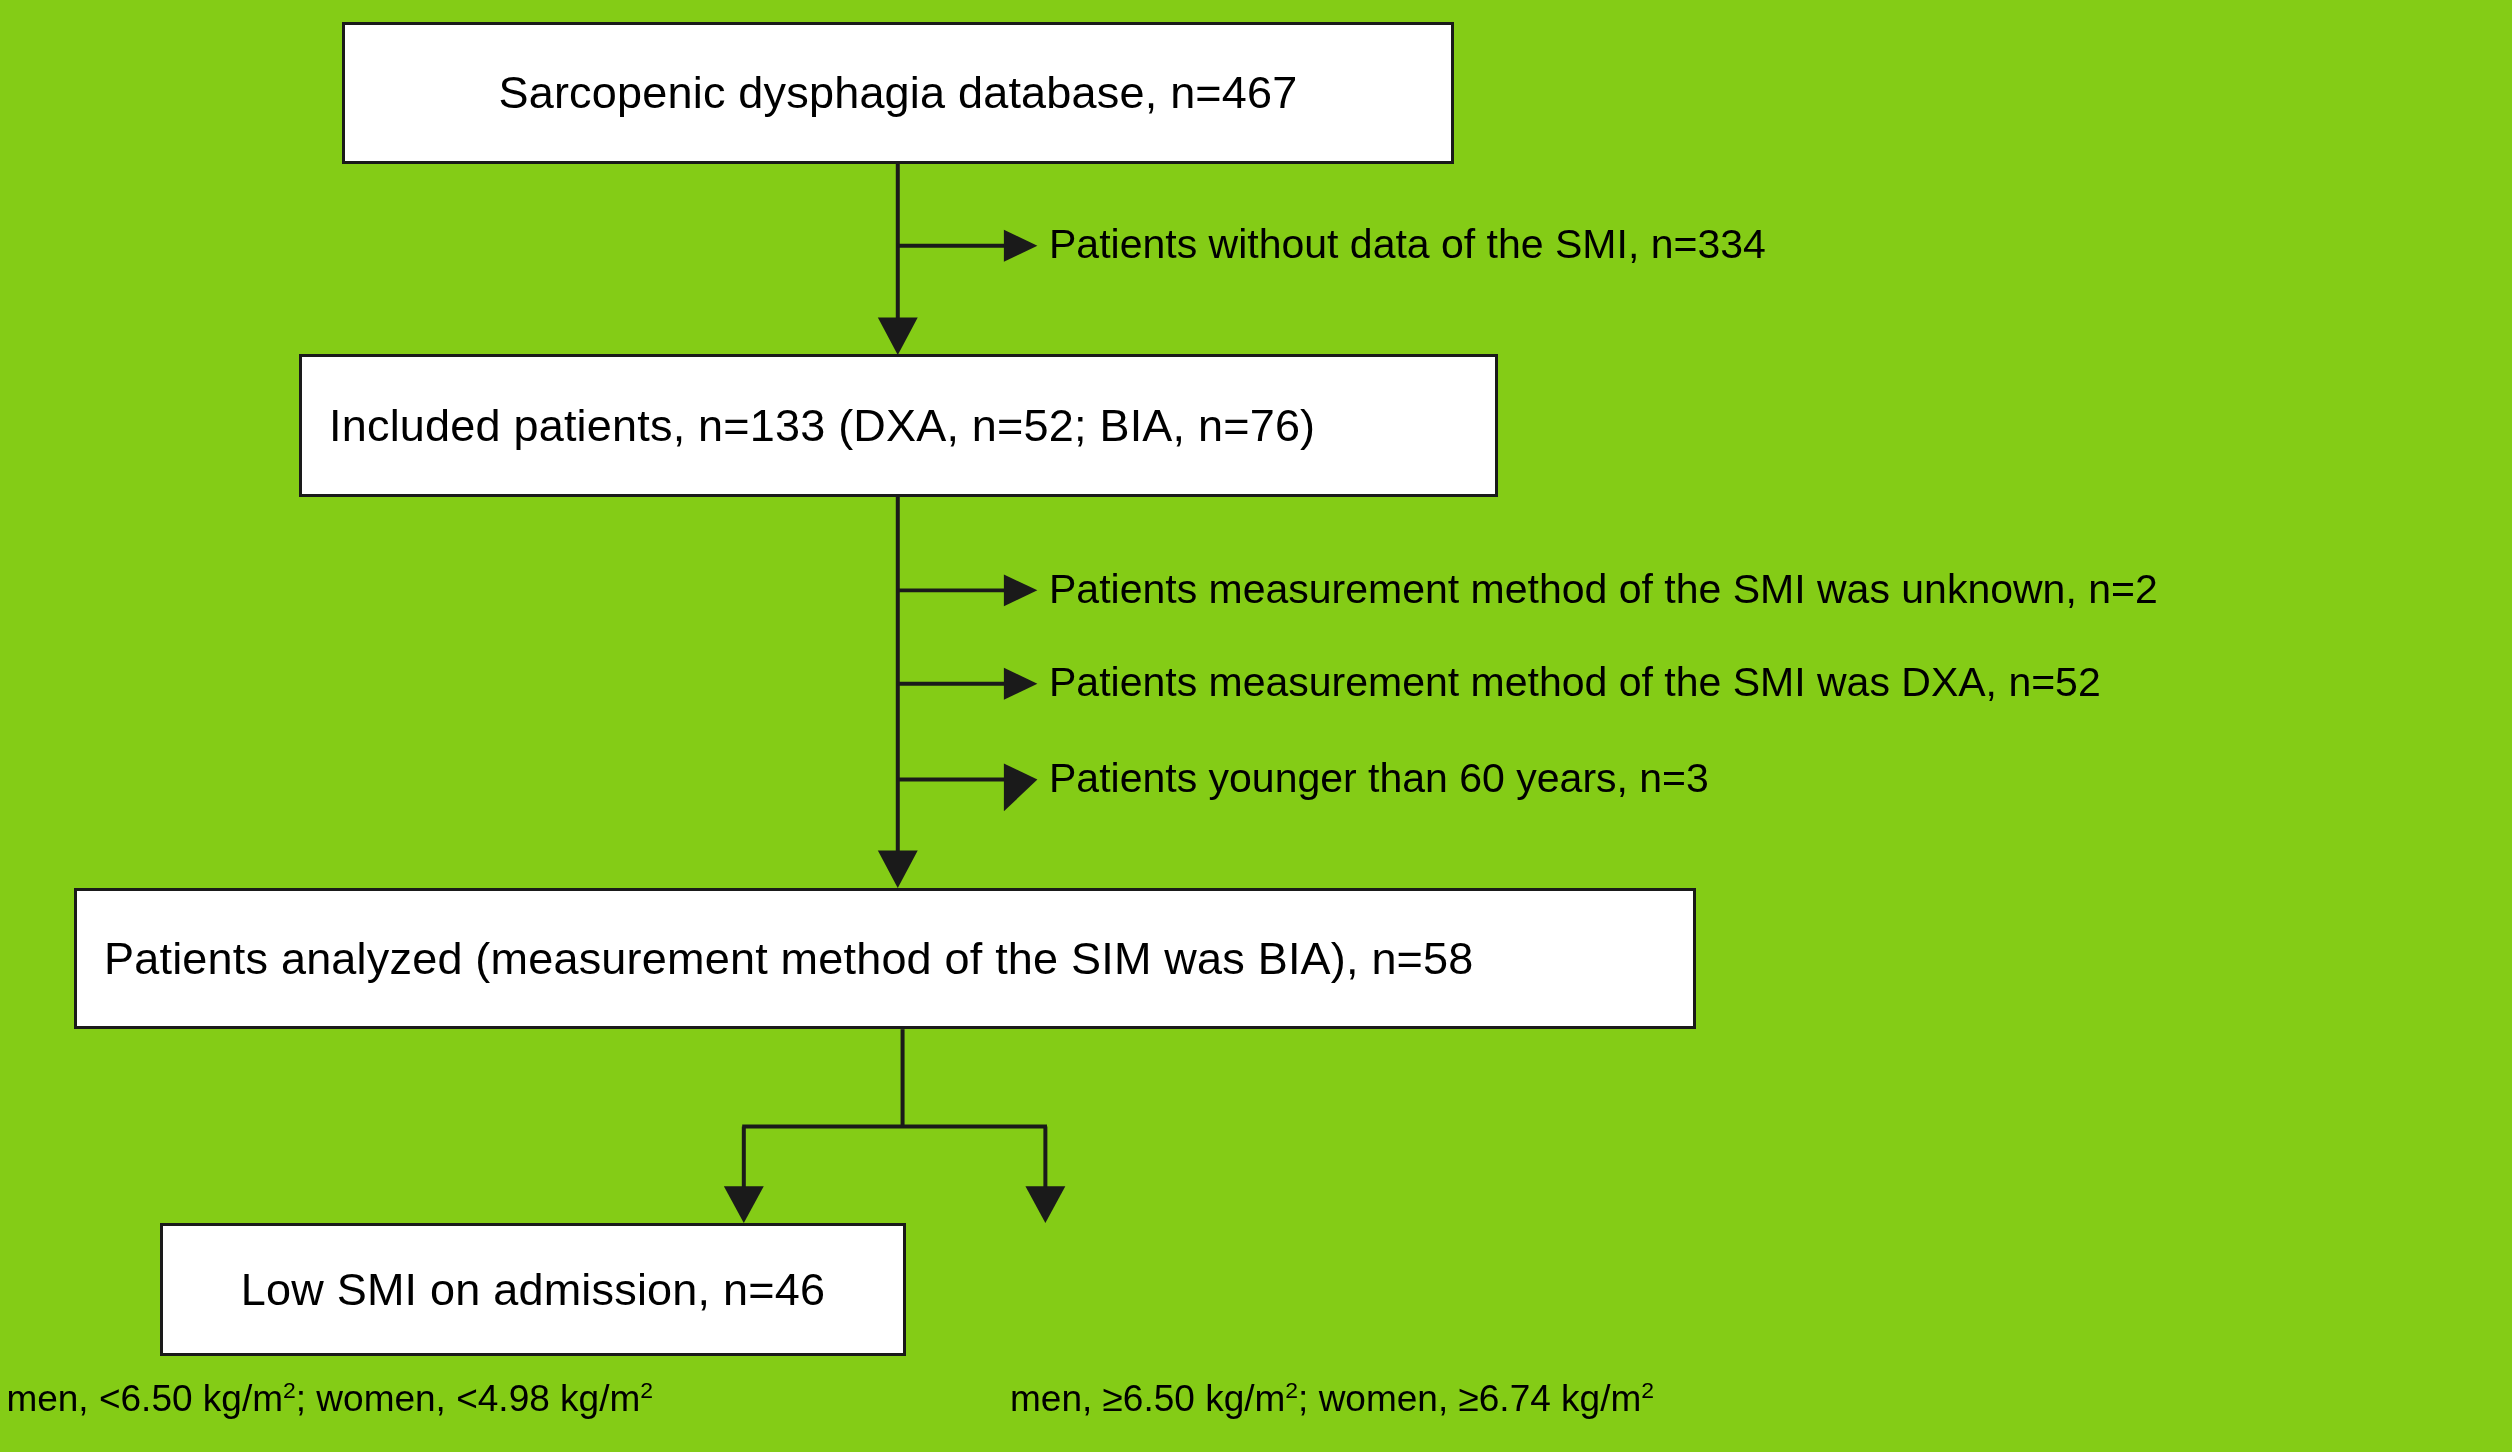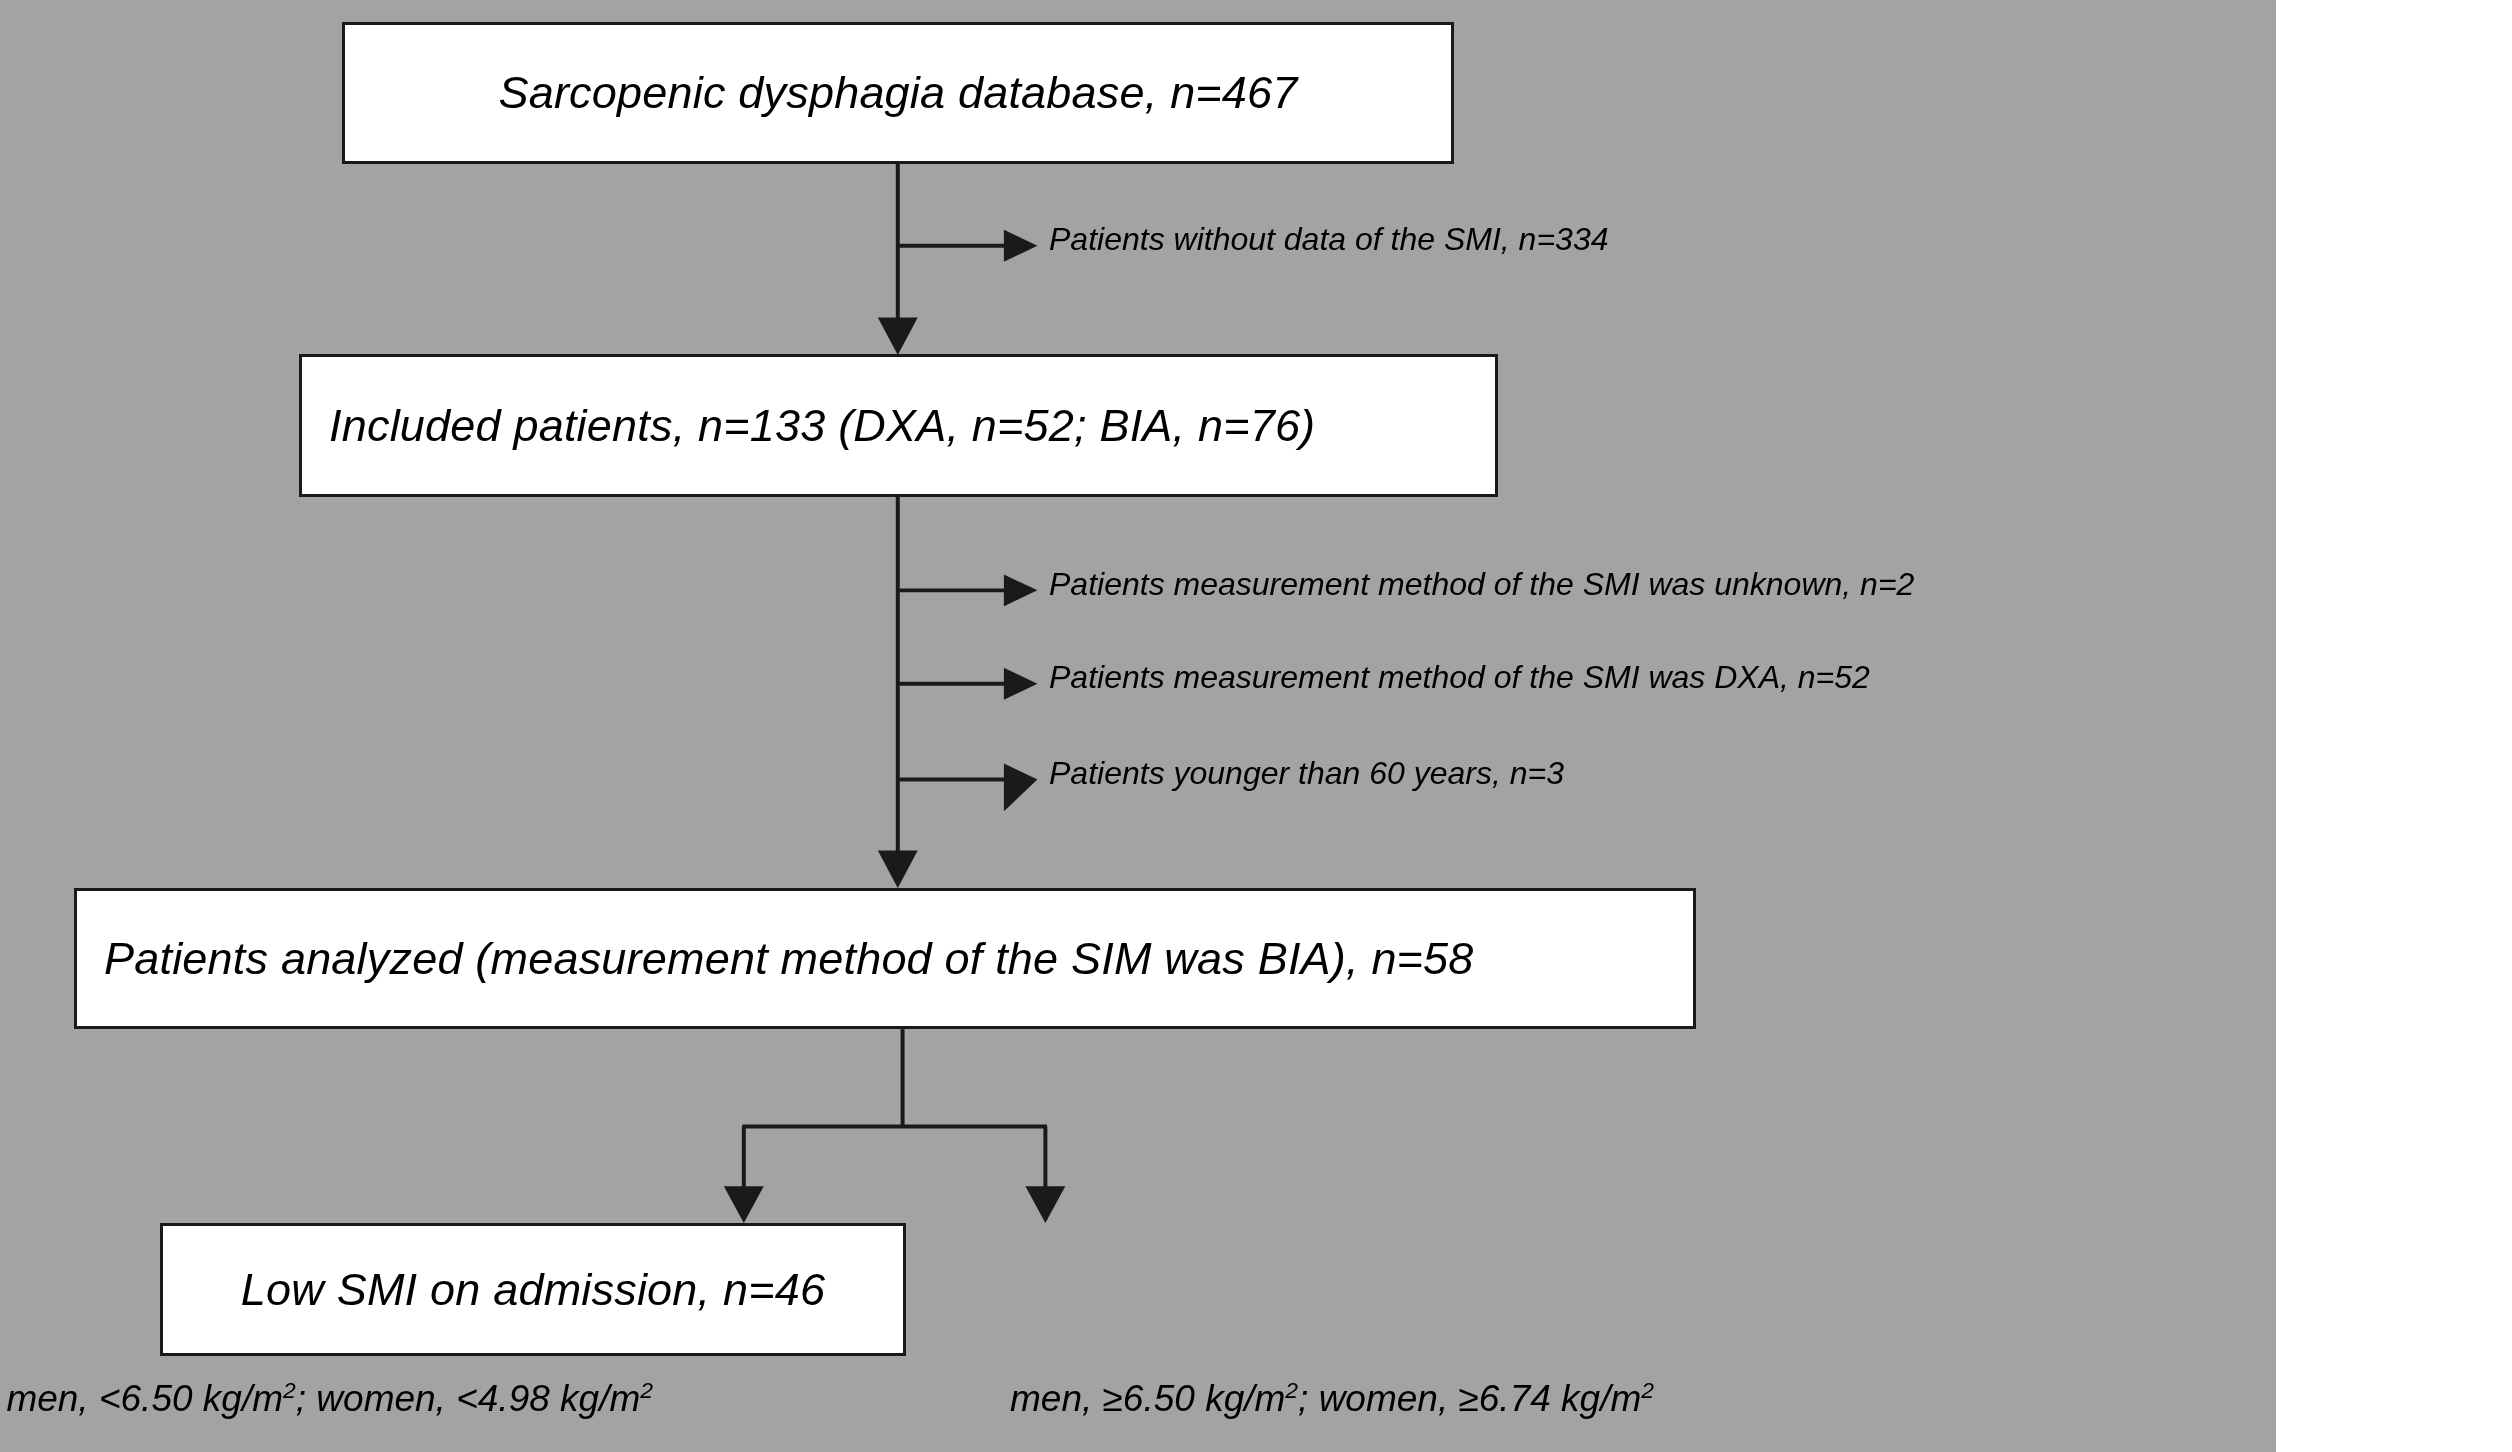--- a/index.html
+++ b/index.html
@@ -3,25 +3,24 @@
 <meta charset="utf-8">
 <title>Study flow diagram</title>
 <style>
   html,body{margin:0;padding:0;background:#ffffff;}
   body{
     font-family:"Liberation Sans","DejaVu Sans",sans-serif;
     color:#000000;
   }
   #canvas{
     position:relative;
-    width:2276px;
+    width:2512px;
     height:1452px;
-    background:#a3a3a3;
+    background:#84cc16;
     overflow:hidden;
-    font-style:italic;
   }
   .box{
     position:absolute;
     box-sizing:border-box;
     border:3.2px solid #1a1a1a;
     background:#ffffff;
     display:flex;
     align-items:center;
   }
   .box .box-label{
@@ -30,21 +29,21 @@
     font-size:45px;
     line-height:1.15;
     letter-spacing:0.2px;
     white-space:nowrap;
   }
   .box.pad-center .box-label{ text-align:center; }
   .box.pad-left  .box-label{ text-align:left; padding-left:27px; }
 
   .side-label{
     position:absolute;
-    font-size:32px;
+    font-size:41px;
     line-height:1.1;
     white-space:nowrap;
     color:#000000;
   }
   .foot-label{
     position:absolute;
     font-size:37px;
     line-height:1.1;
     white-space:nowrap;
     color:#000000;

